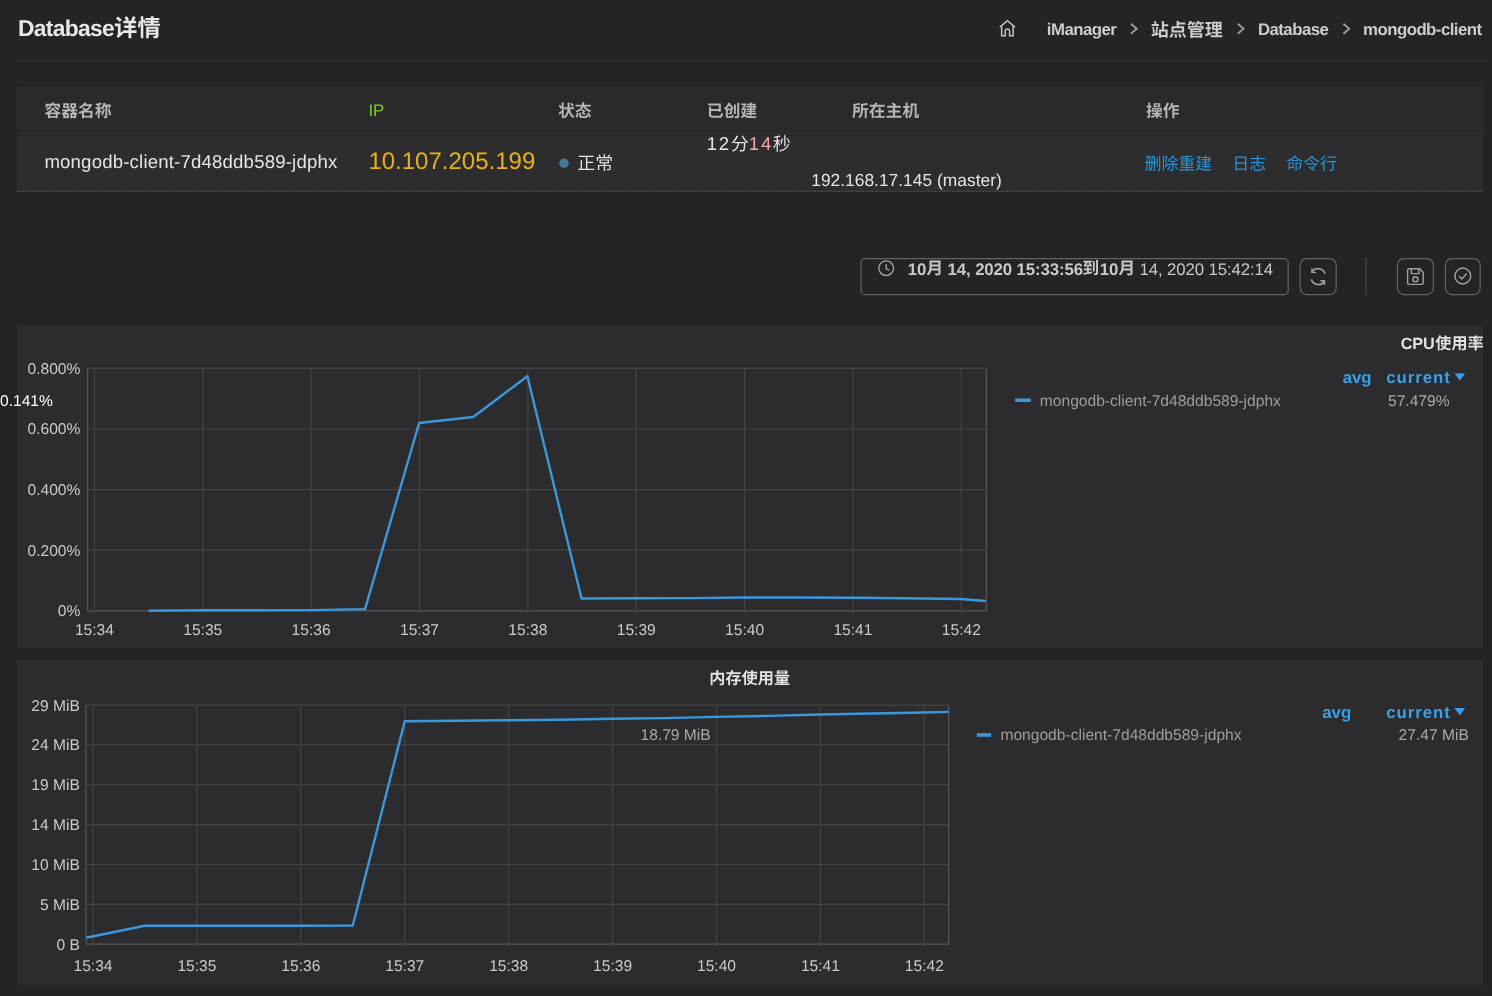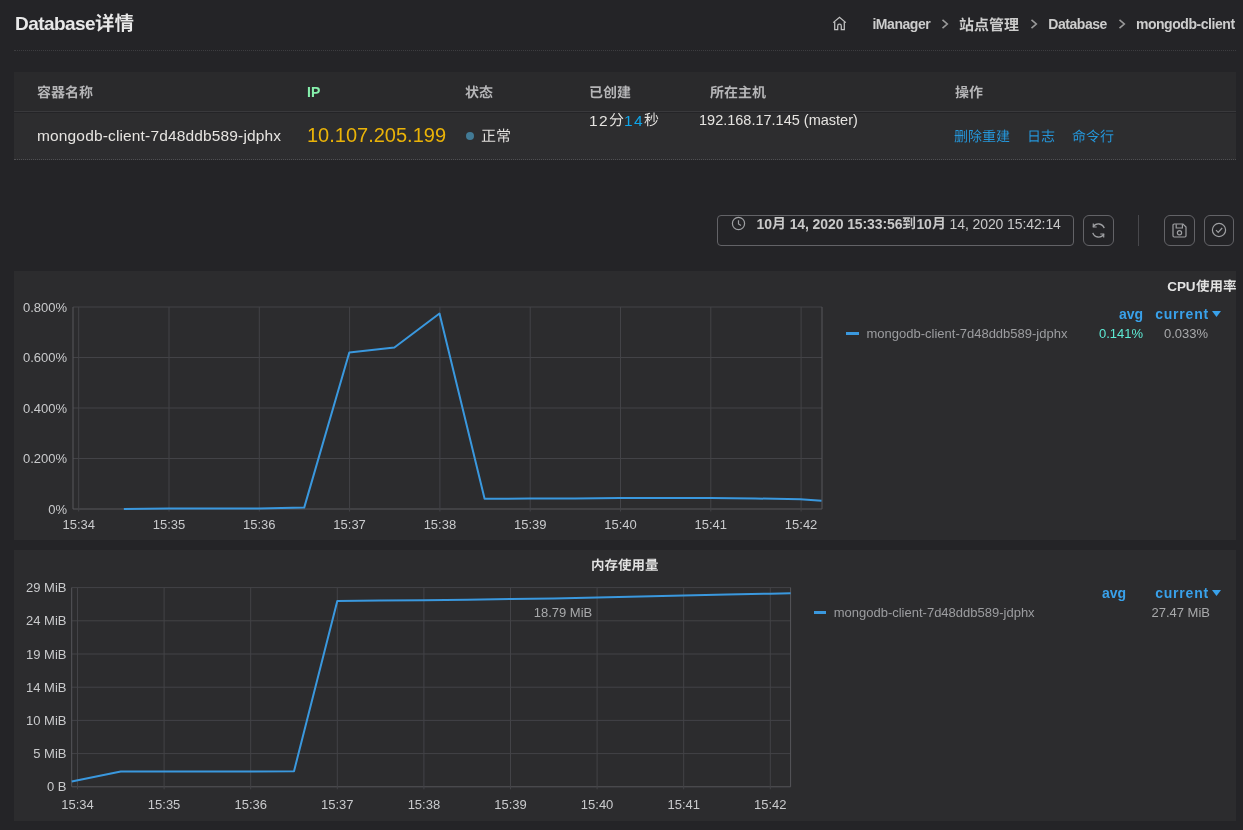--- a/index.html
+++ b/index.html
@@ -45,21 +45,21 @@
 <div class="abs" style="left:14px;top:112.5px;width:1222px;height:47px;background:#2d2d2f;border-bottom:1px dotted #505053"></div>
 <div class="abs" style="left:37px;top:71.5px;height:40px;display:flex;align-items:center">
     <svg width="56" height="14" viewBox="0 0 56 14" style="vertical-align:-1.68px" fill="#b6b6b8">
       <path transform="translate(0 12.32) scale(0.01400 -0.01400)" d="M318 641C268 572 179 508 91 469C115 447 155 399 173 376C266 428 367 513 430 603ZM561 571C648 517 757 435 807 380L895 457C840 512 727 589 643 639ZM479 549C387 395 214 282 28 220C56 194 86 152 103 123C140 138 175 154 210 172V-90H327V-62H671V-88H794V184C827 167 861 151 896 135C911 170 943 209 971 235C814 291 680 362 567 479L583 504ZM327 44V150H671V44ZM348 256C405 297 458 344 504 397C557 342 613 296 672 256ZM413 834C423 814 432 792 441 770H71V553H189V661H807V553H929V770H582C570 800 554 834 539 861Z"></path>
       <path transform="translate(14 12.32) scale(0.01400 -0.01400)" d="M227 708H338V618H227ZM648 708H769V618H648ZM606 482C638 469 676 450 707 431H484C500 456 514 482 527 508L452 522V809H120V517H401C387 488 369 459 348 431H45V327H243C184 280 110 239 20 206C42 185 72 140 84 112L120 128V-90H230V-66H337V-84H452V227H292C334 258 371 292 404 327H571C602 291 639 257 679 227H541V-90H651V-66H769V-84H885V117L911 108C928 137 961 182 987 204C889 229 794 273 722 327H956V431H785L816 462C794 480 759 500 722 517H884V809H540V517H642ZM230 37V124H337V37ZM651 37V124H769V37Z"></path>
       <path transform="translate(28 12.32) scale(0.01400 -0.01400)" d="M236 503C274 473 320 435 359 400C256 350 143 313 28 290C50 264 78 213 90 180C140 192 189 206 238 222V-89H358V-46H735V-89H859V361H534C672 449 787 564 857 709L774 757L754 751H460C480 776 499 801 517 827L382 855C322 761 211 660 47 588C74 568 112 522 130 493C218 538 292 588 355 643H675C623 574 553 513 471 461C427 499 373 540 329 571ZM735 63H358V252H735Z"></path>
       <path transform="translate(42 12.32) scale(0.01400 -0.01400)" d="M481 447C463 328 427 206 375 130C402 117 450 88 471 70C525 156 568 292 592 427ZM774 427C813 317 851 172 862 77L972 112C958 208 920 348 877 459ZM519 847C496 733 455 618 400 539V567H287V708C335 719 381 733 422 748L356 844C276 810 153 780 43 762C55 736 70 696 74 671C107 675 143 680 178 686V567H43V455H164C129 357 74 250 19 185C37 158 62 111 73 79C110 129 147 199 178 275V-90H287V314C312 275 337 233 350 205L415 301C398 324 314 409 287 433V455H400V504C428 488 463 465 481 451C513 495 543 552 569 616H629V42C629 28 624 24 611 24C597 24 553 24 513 26C529 -4 548 -54 553 -86C618 -86 667 -82 701 -65C737 -46 747 -16 747 41V616H829C816 584 802 551 788 522L892 496C919 562 949 640 973 712L898 731L881 727H608C617 759 626 791 633 824Z"></path>
     </svg>
   </div>
 <div class="abs" style="left:307px;top:71.5px;height:40px;display:flex;align-items:center">
-    <span style="font-weight:bold;font-size:14px;color:#86efac">IP</span>
+    <span style="font-weight:normal;font-size:14px;color:#84cc16">IP</span>
   </div>
 <div class="abs" style="left:465px;top:71.5px;height:40px;display:flex;align-items:center">
     <svg width="28" height="14" viewBox="0 0 28 14" style="vertical-align:-1.68px" fill="#b6b6b8">
       <path transform="translate(0 12.32) scale(0.01400 -0.01400)" d="M736 778C776 722 823 647 843 599L940 658C918 704 868 776 827 828ZM28 223 89 120C131 155 178 196 223 237V-88H342V-22C371 -42 404 -68 424 -89C548 18 616 145 652 272C707 120 785 -5 897 -86C916 -54 956 -8 984 14C845 100 755 264 706 452H956V571H691V592V848H572V592V571H367V452H565C548 305 496 141 342 1V851H223V576C198 623 160 679 128 723L34 668C74 607 123 525 142 473L223 522V379C151 318 77 259 28 223Z"></path>
       <path transform="translate(14 12.32) scale(0.01400 -0.01400)" d="M375 392C433 359 506 308 540 273L651 341C611 376 536 424 479 454ZM263 244V73C263 -36 299 -69 438 -69C467 -69 602 -69 632 -69C745 -69 780 -33 794 111C762 118 711 136 686 154C680 53 672 38 623 38C589 38 476 38 450 38C392 38 382 42 382 74V244ZM404 256C456 204 518 132 544 84L643 146C613 194 549 263 496 311ZM740 229C787 141 836 24 852 -48L966 -8C947 66 894 178 846 262ZM130 252C113 164 80 66 39 0L147 -55C188 17 218 127 238 216ZM442 860C438 812 433 766 425 721H47V611H391C344 504 247 416 36 362C62 337 91 291 103 261C352 332 462 451 515 594C592 433 709 327 898 274C915 308 950 359 977 384C816 420 705 498 636 611H956V721H549C557 766 562 813 566 860Z"></path>
     </svg>
   </div>
 <div class="abs" style="left:589px;top:71.5px;height:40px;display:flex;align-items:center">
     <svg width="42" height="14" viewBox="0 0 42 14" style="vertical-align:-1.68px" fill="#b6b6b8">
       <path transform="translate(0 12.32) scale(0.01400 -0.01400)" d="M91 793V674H711V461H255V597H131V130C131 -23 189 -62 383 -62C428 -62 669 -62 717 -62C900 -62 944 -7 967 183C932 190 877 210 846 230C831 84 816 58 712 58C653 58 434 58 382 58C272 58 255 67 255 130V343H711V296H836V793Z"></path>
@@ -93,26 +93,26 @@
     <svg width="30" height="15" viewBox="0 0 30 15" style="vertical-align:-1.8px" fill="#e6e4e1">
       <path transform="translate(0 13.2) scale(0.01500 -0.01500)" d="M188 510V38H52V-35H950V38H565V353H878V426H565V693H917V767H90V693H486V38H265V510Z"></path>
       <path transform="translate(15 13.2) scale(0.01500 -0.01500)" d="M313 491H692V393H313ZM152 253V-35H227V185H474V-80H551V185H784V44C784 32 780 29 764 27C748 27 695 27 635 29C645 9 657 -19 661 -39C739 -39 789 -39 821 -28C852 -17 860 4 860 43V253H551V336H768V548H241V336H474V253ZM168 803C198 769 231 719 247 685H86V470H158V619H847V470H921V685H544V841H468V685H259L320 714C303 746 268 795 236 831ZM763 832C743 796 706 743 678 710L740 685C769 715 807 761 841 805Z"></path>
     </svg>
   </div>
 <div class="abs" style="left:589px;top:112px;height:47px;display:flex;align-items:flex-start">
     <span style="font-size:15.5px;color:#e6e4e1;letter-spacing:1.4px">12</span>
     <svg width="15" height="15" viewBox="0 0 15 15" style="vertical-align:-1.8px" fill="#e6e4e1">
       <path transform="translate(0 13.2) scale(0.01500 -0.01500)" d="M673 822 604 794C675 646 795 483 900 393C915 413 942 441 961 456C857 534 735 687 673 822ZM324 820C266 667 164 528 44 442C62 428 95 399 108 384C135 406 161 430 187 457V388H380C357 218 302 59 65 -19C82 -35 102 -64 111 -83C366 9 432 190 459 388H731C720 138 705 40 680 14C670 4 658 2 637 2C614 2 552 2 487 8C501 -13 510 -45 512 -67C575 -71 636 -72 670 -69C704 -66 727 -59 748 -34C783 5 796 119 811 426C812 436 812 462 812 462H192C277 553 352 670 404 798Z"></path>
     </svg>
-    <span style="font-size:15.5px;color:#0ea5e9;letter-spacing:1.4px">14</span>
+    <span style="font-size:15.5px;color:#fca5a5;letter-spacing:1.4px">14</span>
     <svg width="15" height="15" viewBox="0 0 15 15" style="vertical-align:-1.8px" fill="#e6e4e1">
       <path transform="translate(0 13.2) scale(0.01500 -0.01500)" d="M493 670C478 561 452 445 416 368C433 362 465 347 479 337C515 418 545 540 563 657ZM775 662C822 576 869 462 887 387L955 412C936 487 889 598 839 684ZM839 351C766 154 609 41 360 -11C376 -28 393 -57 401 -77C664 -14 830 112 909 329ZM633 840V221H705V840ZM372 826C297 793 165 763 53 745C61 729 71 704 74 687C117 693 164 700 210 709V558H43V488H201C161 373 93 243 30 172C42 154 60 124 68 103C118 164 170 263 210 363V-78H284V385C317 336 355 274 371 242L416 301C397 328 311 439 284 468V488H425V558H284V725C333 737 380 751 418 766Z"></path>
     </svg>
   </div>
-<div class="abs" style="left:699px;top:112px;height:47px;display:flex;align-items:flex-start">
+<div class="abs" style="left:676px;top:112px;height:47px;display:flex;align-items:flex-end">
     <span style="font-size:14.5px;color:#e6e4e1">192.168.17.145 (master)</span>
   </div>
 <div class="abs" style="left:954px;top:112px;height:47px;display:flex;align-items:center">
     <svg width="56" height="14" viewBox="0 0 56 14" style="vertical-align:-1.68px" fill="#2597db">
       <path transform="translate(0 12.32) scale(0.01400 -0.01400)" d="M709 729V164H770V729ZM854 823V5C854 -10 849 -14 836 -14C823 -14 781 -15 733 -13C743 -32 753 -62 755 -80C819 -80 860 -78 885 -67C910 -56 920 -36 920 5V823ZM44 450V381H108V331C108 207 103 59 39 -43C55 -50 82 -69 94 -81C162 27 171 199 171 332V381H264V12C264 1 260 -3 250 -3C239 -3 207 -4 171 -3C180 -20 188 -51 190 -69C243 -69 277 -67 298 -55C320 -44 327 -23 327 11V381H397V374C397 242 393 71 337 -46C352 -53 380 -69 392 -79C452 44 460 235 460 375V381H553V12C553 0 549 -3 539 -4C528 -4 496 -4 460 -3C469 -21 477 -51 479 -69C533 -69 566 -67 587 -56C609 -44 616 -24 616 11V381H668V450H616V808H397V450H327V808H108V450ZM171 741H264V450H171ZM460 741H553V450H460Z"></path>
       <path transform="translate(14 12.32) scale(0.01400 -0.01400)" d="M474 221C440 149 389 74 336 22C353 12 382 -8 394 -19C445 36 502 122 541 202ZM764 200C817 136 879 47 907 -10L967 25C938 81 877 166 820 229ZM78 800V-77H145V732H274C250 665 219 576 189 505C266 426 285 358 285 303C285 271 279 244 262 233C254 226 243 224 229 223C213 222 191 222 167 225C178 205 184 177 185 158C209 157 236 157 257 159C278 162 297 168 311 179C340 199 352 241 352 296C351 358 333 430 256 513C292 592 331 691 362 774L314 803L303 800ZM371 345V276H634V7C634 -6 630 -11 614 -11C600 -12 551 -12 495 -10C507 -30 517 -59 521 -79C593 -79 639 -78 668 -66C697 -55 706 -34 706 7V276H954V345H706V467H860V533H465V467H634V345ZM661 847C595 727 470 611 344 546C362 532 383 509 394 492C493 549 590 634 664 730C749 624 835 557 924 501C935 522 957 546 975 561C882 611 789 678 702 784L725 822Z"></path>
       <path transform="translate(28 12.32) scale(0.01400 -0.01400)" d="M159 540V229H459V160H127V100H459V13H52V-48H949V13H534V100H886V160H534V229H848V540H534V601H944V663H534V740C651 749 761 761 847 776L807 834C649 806 366 787 133 781C140 766 148 739 149 722C247 724 354 728 459 734V663H58V601H459V540ZM232 360H459V284H232ZM534 360H772V284H534ZM232 486H459V411H232ZM534 486H772V411H534Z"></path>
       <path transform="translate(42 12.32) scale(0.01400 -0.01400)" d="M394 755V695H581V620H330V561H581V483H387V422H581V345H379V288H581V209H337V149H581V49H652V149H937V209H652V288H899V345H652V422H876V561H945V620H876V755H652V840H581V755ZM652 561H809V483H652ZM652 620V695H809V620ZM97 393C97 404 120 417 135 425H258C246 336 226 259 200 193C173 233 151 283 134 343L78 322C102 241 132 177 169 126C134 60 89 8 37 -30C53 -40 81 -66 92 -80C140 -43 183 7 218 70C323 -30 469 -55 653 -55H933C937 -35 951 -2 962 14C911 13 694 13 654 13C485 13 347 35 249 132C290 225 319 342 334 483L292 493L278 492H192C242 567 293 661 338 758L290 789L266 778H64V711H237C197 622 147 540 129 515C109 483 84 458 66 454C76 439 91 408 97 393Z"></path>
     </svg>
     <span style="width:17px"></span>
@@ -208,22 +208,22 @@
     <text x="787.1" y="258" text-anchor="middle" font-size="13" fill="#c9cacc">15:42</text>
     <polyline points="109.85,238 154.9,237.6 200,237.6 245.1,237.4 290.2,236.6 335.3,81.5 380.4,76.5 425.5,42.5 470.6,227.8 515.7,227.6 560.8,227.4 605.9,226.9 651,226.9 696.1,227.1 741.2,227.5 786.3,228.2 807.5,229.8" fill="none" stroke="#3a98de" stroke-width="2" stroke-linejoin="round"></polyline>
   </svg>
 <div class="abs" style="left:0;top:305.7px;width:1143px;text-align:right;font-weight:bold;font-size:14px;color:#39a1ea">avg</div>
 <div class="abs" style="left:0;top:305.7px;width:1209px;text-align:right;font-weight:bold;font-size:14px;letter-spacing:0.8px;color:#39a1ea">current</div>
 <svg class="abs" style="left:1211.5px;top:310.5px" width="9" height="6" viewBox="0 0 9 6">
     <path d="M0 0 H9 L4.5 6 Z" fill="#39a1ea"></path>
   </svg>
 <div class="abs" style="left:846px;top:332.0px;width:12.5px;height:3px;background:#3a98de"></div>
 <div class="abs" style="left:866.5px;top:325.7px;font-size:13px;color:#9c9da0">mongodb-client-7d48ddb589-jdphx</div>
-<div class="abs" style="left:0;top:325.7px;width:1143px;text-align:right;font-size:13px;color:#5eead4">0.141%</div>
-<div class="abs" style="left:0;top:325.7px;width:1208px;text-align:right;font-size:13px;color:#a8a9ab">0.033%</div>
+<div class="abs" style="left:0;top:325.7px;width:1143px;text-align:left;font-size:13px;color:#ffffff">0.141%</div>
+<div class="abs" style="left:0;top:325.7px;width:1208px;text-align:right;font-size:13px;color:#a8a9ab">57.479%</div>
 <div class="abs" style="left:14px;top:550px;width:1222px;height:270.5px;background:#2c2c2e"></div>
 <div class="abs" style="left:14px;top:558px;width:1222px;text-align:center;line-height:14px"><svg width="67.5" height="13.5" viewBox="0 0 67.5 13.5" style="vertical-align:-1.62px" fill="#e3e3e3">
       <path transform="translate(0 11.88) scale(0.01350 -0.01350)" d="M89 683V-92H209V192C238 169 276 127 293 103C402 168 469 249 508 335C581 261 657 180 697 124L796 202C742 272 633 375 548 452C556 491 560 529 562 566H796V49C796 32 789 27 771 26C751 26 684 25 625 28C642 -3 660 -57 665 -91C754 -91 817 -89 859 -70C901 -51 915 -17 915 47V683H563V850H439V683ZM209 196V566H438C433 443 399 294 209 196Z"></path>
       <path transform="translate(13.5 11.88) scale(0.01350 -0.01350)" d="M603 344V275H349V163H603V40C603 27 598 23 582 22C566 22 506 22 456 25C471 -9 485 -56 490 -90C570 -91 629 -89 671 -73C714 -55 724 -23 724 37V163H962V275H724V312C791 359 858 418 909 472L833 533L808 527H426V419H700C669 391 634 364 603 344ZM368 850C357 807 343 763 326 719H55V604H275C213 484 128 374 18 303C37 274 63 221 75 188C108 211 140 236 169 262V-88H290V398C337 462 377 532 410 604H947V719H459C471 753 483 786 493 820Z"></path>
       <path transform="translate(27 11.88) scale(0.01350 -0.01350)" d="M256 852C201 709 108 567 13 477C33 448 65 383 76 354C104 382 131 413 158 448V-92H272V620C294 658 314 697 332 736V643H584V572H353V278H577C572 238 561 199 541 164C503 194 471 228 447 267L349 238C383 180 424 130 473 87C430 55 371 28 290 10C315 -15 350 -63 364 -89C454 -62 521 -26 570 18C664 -35 778 -70 914 -88C929 -56 960 -7 985 19C850 31 733 59 640 103C672 156 689 215 697 278H943V572H703V643H969V751H703V843H584V751H339L367 816ZM462 475H584V388V376H462ZM703 475H828V376H703V387Z"></path>
       <path transform="translate(40.5 11.88) scale(0.01350 -0.01350)" d="M142 783V424C142 283 133 104 23 -17C50 -32 99 -73 118 -95C190 -17 227 93 244 203H450V-77H571V203H782V53C782 35 775 29 757 29C738 29 672 28 615 31C631 0 650 -52 654 -84C745 -85 806 -82 847 -63C888 -45 902 -12 902 52V783ZM260 668H450V552H260ZM782 668V552H571V668ZM260 440H450V316H257C259 354 260 390 260 423ZM782 440V316H571V440Z"></path>
       <path transform="translate(54 11.88) scale(0.01350 -0.01350)" d="M288 666H704V632H288ZM288 758H704V724H288ZM173 819V571H825V819ZM46 541V455H957V541ZM267 267H441V232H267ZM557 267H732V232H557ZM267 362H441V327H267ZM557 362H732V327H557ZM44 22V-65H959V22H557V59H869V135H557V168H850V425H155V168H441V135H134V59H441V22Z"></path>
     </svg></div>
 <svg class="abs" style="left:14px;top:550px" width="1222" height="270.5" viewBox="0 0 1222 270.5">
     <line x1="57.7" y1="236.8" x2="776.6" y2="236.8" stroke="#56565a" stroke-width="1"></line>
@@ -263,12 +263,12 @@
     <polyline points="57.7,231.5 106.8,221.5 150.1,221.4 193.4,221.4 236.7,221.4 280,221.2 323.3,51 366.6,50.6 409.9,50.2 453.2,49.8 496.5,49 539.8,48.4 583.1,47.4 626.4,46.6 669.7,45.4 713,44.6 756.3,43.7 776.6,43.2" fill="none" stroke="#3a98de" stroke-width="2" stroke-linejoin="round"></polyline>
   </svg>
 <div class="abs" style="left:0;top:584.7px;width:1126px;text-align:right;font-weight:bold;font-size:14px;color:#39a1ea">avg</div>
 <div class="abs" style="left:0;top:584.7px;width:1209px;text-align:right;font-weight:bold;font-size:14px;letter-spacing:0.8px;color:#39a1ea">current</div>
 <svg class="abs" style="left:1211.5px;top:589.5px" width="9" height="6" viewBox="0 0 9 6">
     <path d="M0 0 H9 L4.5 6 Z" fill="#39a1ea"></path>
   </svg>
 <div class="abs" style="left:813.7px;top:611.0px;width:12.5px;height:3px;background:#3a98de"></div>
 <div class="abs" style="left:833.7px;top:604.7px;font-size:13px;color:#9c9da0">mongodb-client-7d48ddb589-jdphx</div>
 <div class="abs" style="left:0;top:604.7px;width:1126px;text-align:center;font-size:13px;color:#a8a9ab">18.79 MiB</div>
-<div class="abs" style="left:2px;top:604.7px;width:1208px;text-align:right;font-size:13px;color:#a8a9ab">27.47 MiB</div>
+<div class="abs" style="left:16px;top:604.7px;width:1208px;text-align:right;font-size:13px;color:#a8a9ab">27.47 MiB</div>
 </body></html>

